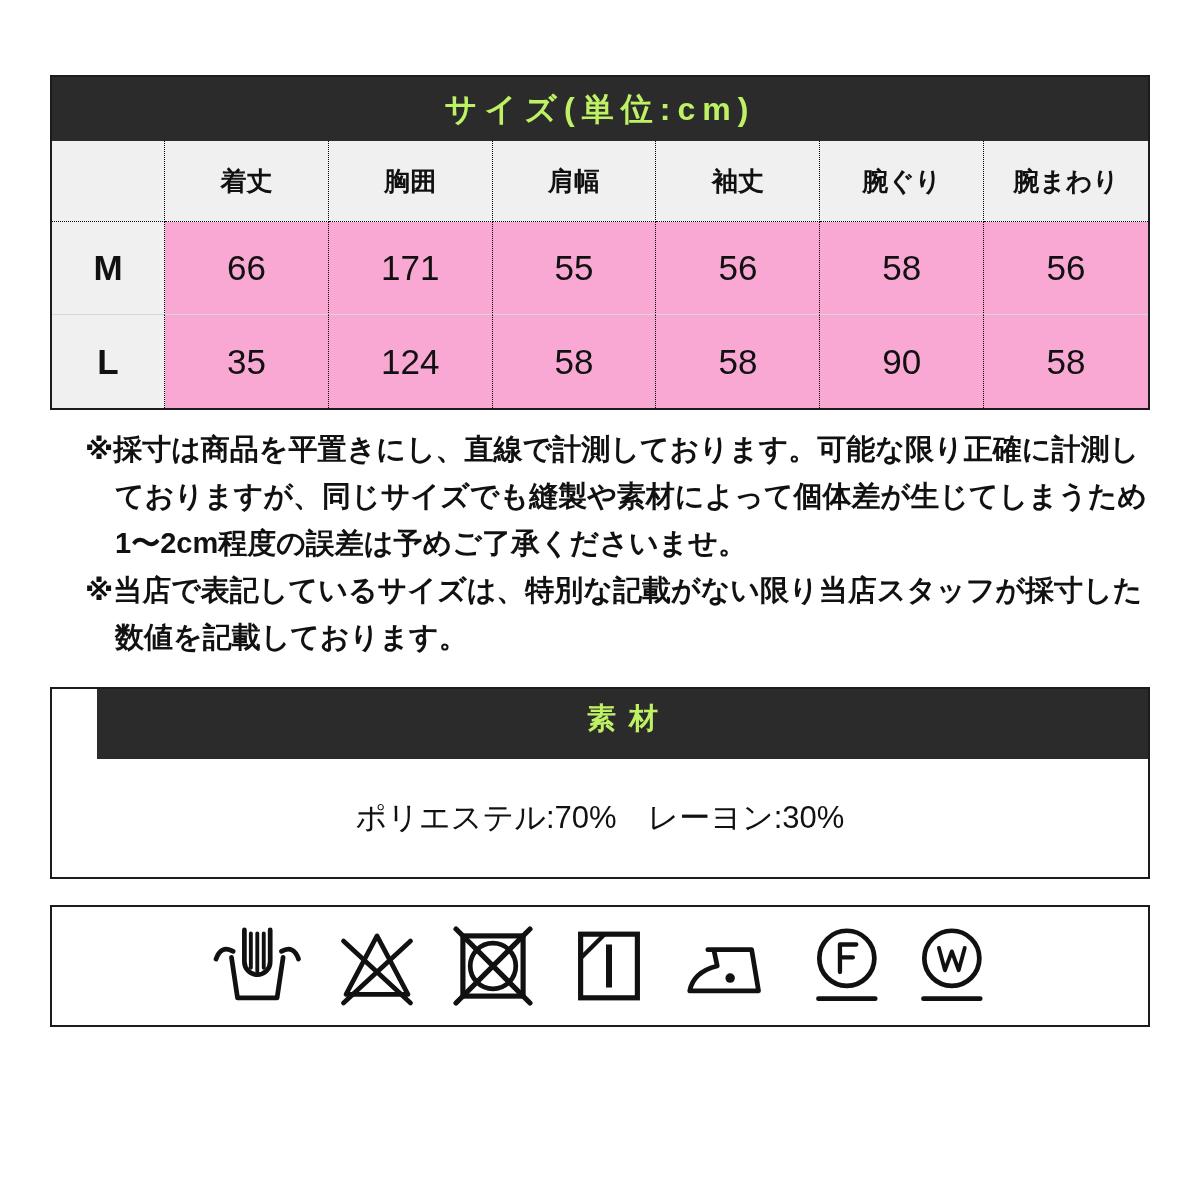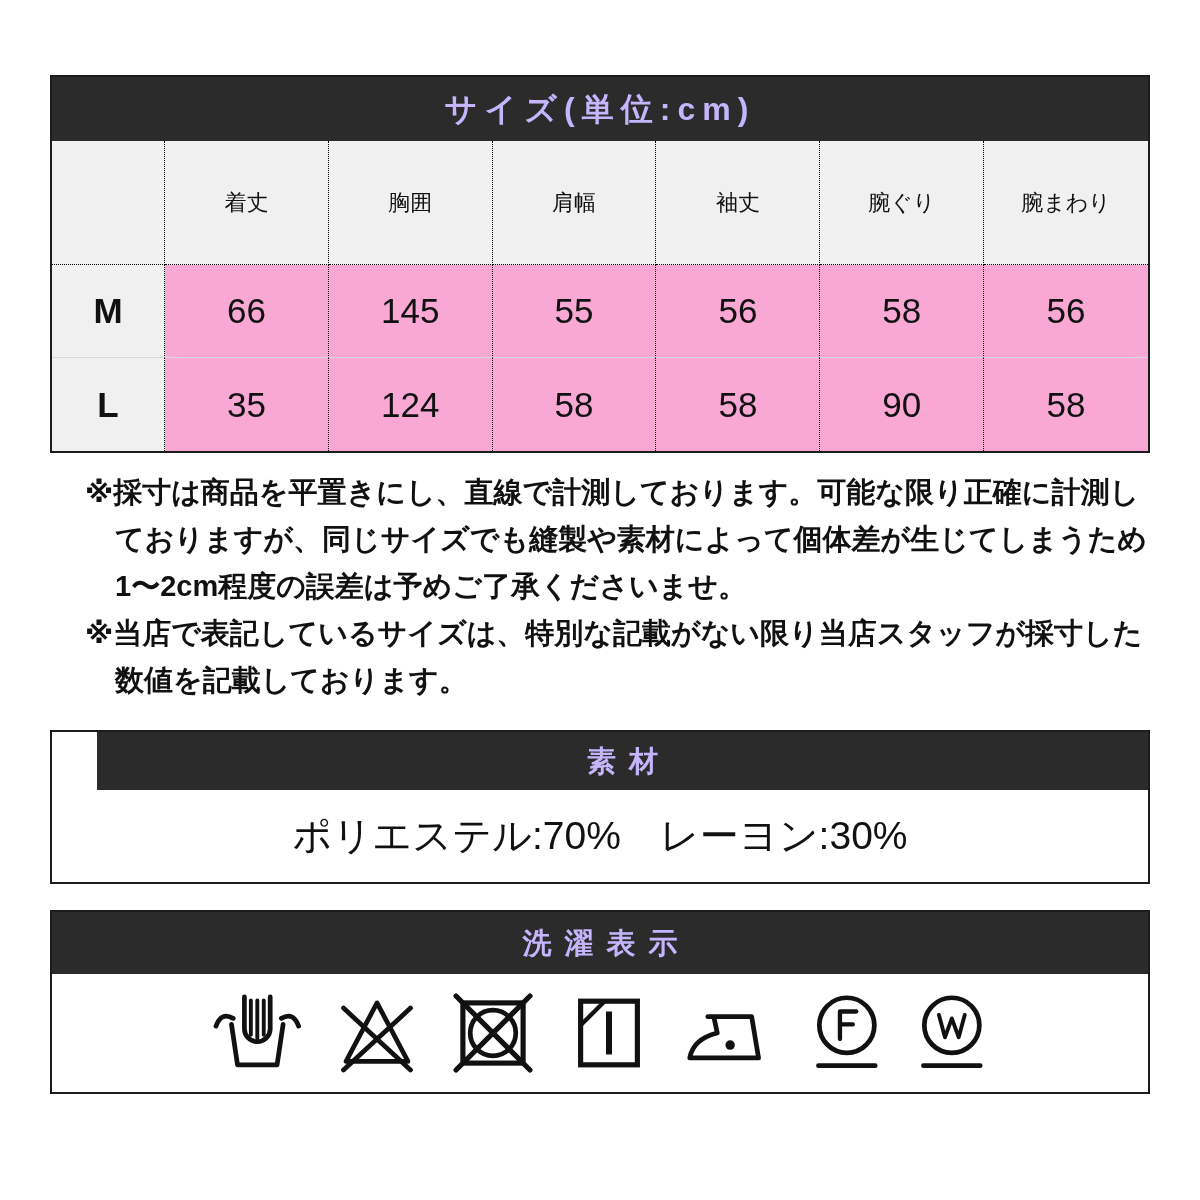--- a/index.html
+++ b/index.html
@@ -11,64 +11,64 @@
   }
   .wrap { width: 1100px; margin-left: 50px; }
 
   
   .size-table {
     margin-top: 75px;
     border: 2px solid #1c1c1c;
   }
   .bar {
     background: #2b2b2b;
-    color: #c4b5fd;
+    color: #bef264;
     text-align: center;
     font-weight: bold;
   }
   .size-title {
     height: 64px; line-height: 64px;
     font-size: 32px; letter-spacing: 0.22em;
   }
   .grid { display: grid; grid-template-columns: 113px repeat(6, 1fr); }
   .c {
     display: flex; align-items: center; justify-content: center;
     border-right: 1px dotted #000;
     background: #f9a8d4;
   }
   .c.last { border-right: none; }
   .head {
-    height: 124px; background: #f0f0f0;
-    font-weight: normal; font-size: 22px;
+    height: 81px; background: #f0f0f0;
+    font-weight: bold; font-size: 26px;
     border-bottom: 1px dotted #000;
   }
   .drow { height: 93px; font-size: 35px; }
   .lab { background: #f0f0f0; font-weight: bold; }
   .mb { border-bottom: 1px solid #d8d8d8; }
 
   
   .note { font-size: 29px; line-height: 47px; font-weight: bold; }
   .note-1 { margin-top: 16px; }
   .note-2 { }
   .note .l1 { padding-left: 35px; }
   .note .li { padding-left: 65px; }
 
   
   .box { border: 2px solid #1c1c1c; }
   .material-box { margin-top: 26px; }
   .care-box { margin-top: 26px; }
   .box-title {
     font-size: 29px; letter-spacing: 0.45em; text-indent: 0.45em;
   }
-  .material-title { height: 58px; line-height: 58px; margin-left: 45px; }
+  .material-title { height: 70px; line-height: 58px; margin-left: 45px; }
   .care-title { height: 62px; line-height: 62px; }
   .material-content {
-    height: 92px;
+    height: 118px;
     display: flex; align-items: center; justify-content: center;
-    font-size: 39px;
+    font-size: 31px;
   }
   .care-content {
     height: 118px;
     display: flex; align-items: center; justify-content: center;
     gap: 30px;
   }
   .care-content svg { height: 86px; width: auto; display: block; }
   .stroke { fill: none; stroke: #111; stroke-width: 5.5; }
   .cap { stroke-linecap: round; stroke-linejoin: round; }
 </style>
@@ -84,21 +84,21 @@
       <div class="c head"></div>
       <div class="c head">着丈</div>
       <div class="c head">胸囲</div>
       <div class="c head">肩幅</div>
       <div class="c head">袖丈</div>
       <div class="c head">腕ぐり</div>
       <div class="c head last">腕まわり</div>
 
       <div class="c drow lab mb">M</div>
       <div class="c drow mb">66</div>
-      <div class="c drow mb">145</div>
+      <div class="c drow mb">171</div>
       <div class="c drow mb">55</div>
       <div class="c drow mb">56</div>
       <div class="c drow mb">58</div>
       <div class="c drow mb last">56</div>
 
       <div class="c drow lab">L</div>
       <div class="c drow">35</div>
       <div class="c drow">124</div>
       <div class="c drow">58</div>
       <div class="c drow">58</div>
@@ -117,21 +117,20 @@
     <div class="l1">※当店で表記しているサイズは、特別な記載がない限り当店スタッフが採寸した</div>
     <div class="li">数値を記載しております。</div>
   </div>
 
   <section class="box material-box">
     <div class="bar box-title material-title">素材</div>
     <div class="material-content">ポリエステル:70%　レーヨン:30%</div>
   </section>
 
   <section class="box care-box">
-    <div class="bar box-title care-title">洗濯表示</div>
     <div class="care-content">
 
       <svg viewBox="0 0 110 100">
         <path class="stroke cap" d="M7 42 Q13 25 27 33"></path>
         <path class="stroke cap" d="M83 33 Q97 25 103 42"></path>
         <path class="stroke cap" d="M25 40 L32 87 H78 L85 40"></path>
         <path class="stroke cap" d="M40 8 V45 A15 15 0 0 0 70 45 V8"></path>
         <path class="stroke cap" style="stroke-width:4.5" d="M47.5 12 V52 M55 12 V56 M62.5 12 V52"></path>
       </svg>
 

